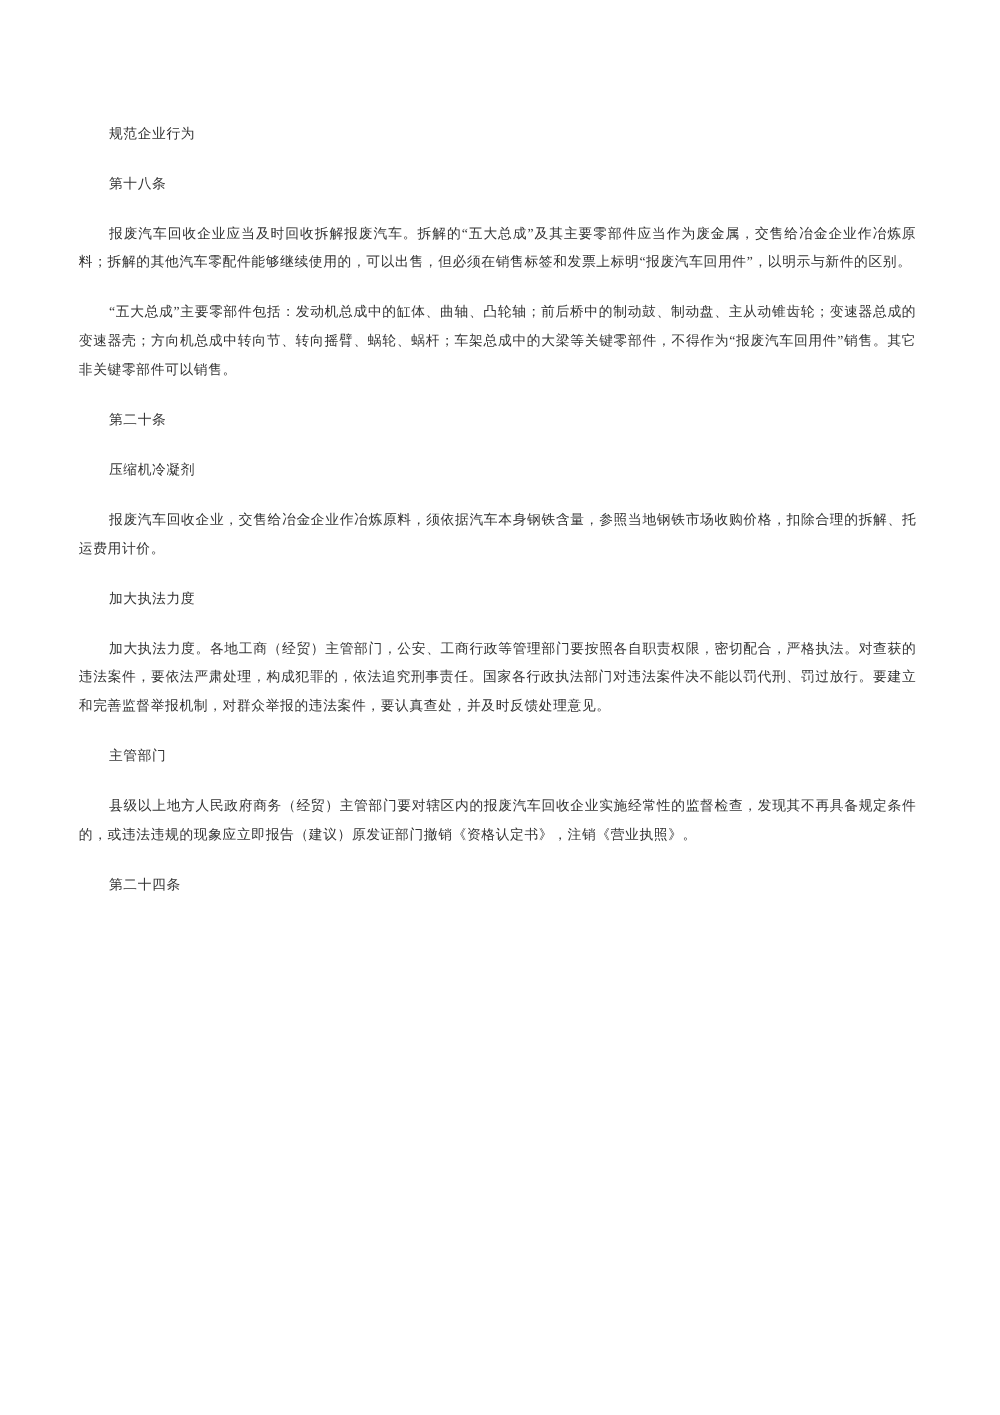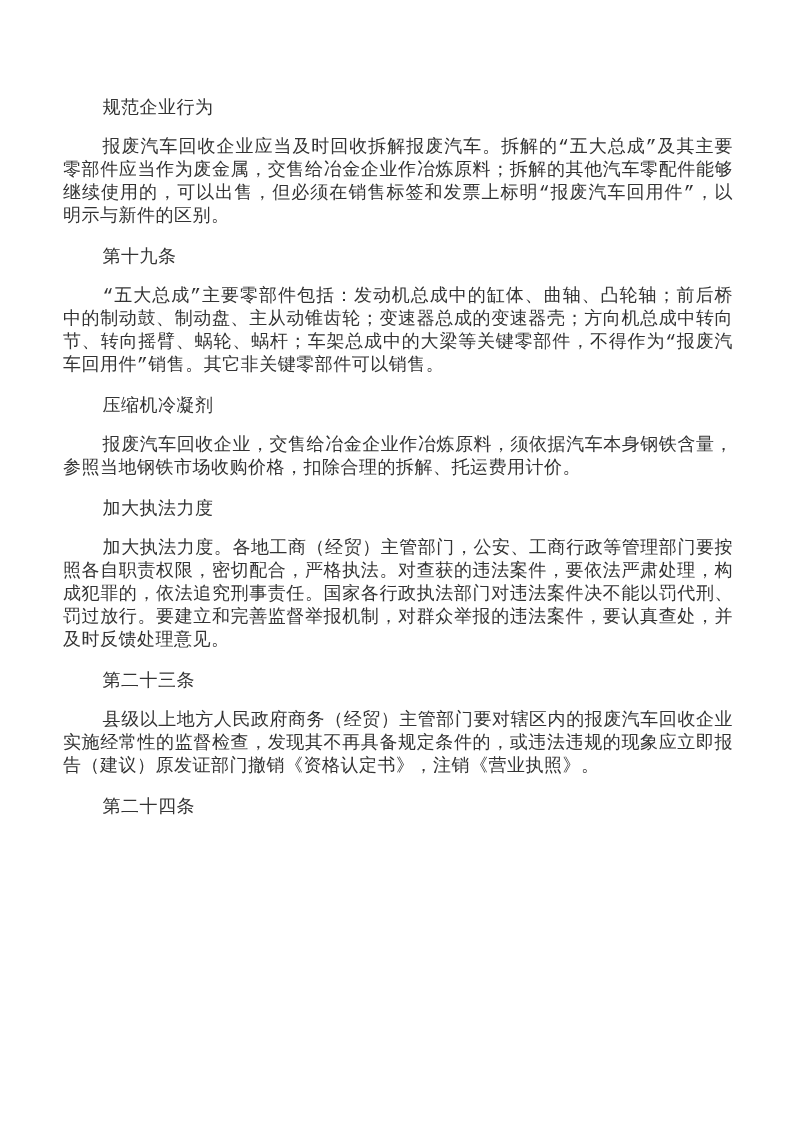--- a/index.html
+++ b/index.html
@@ -12,45 +12,45 @@
     height: 1132px;
     overflow: hidden;
     font-family: "Liberation Serif", "DejaVu Serif", serif;
   }
   .page {
     box-sizing: border-box;
     width: 796px;
     height: 1132px;
     padding: 96px 63px 0 63px;
     color: #333333;
-    font-size: 18px;
+    font-size: 11px;
     line-height: 23px;
   }
   .block {
     margin: 0 0 17px 0;
     text-indent: 2.2em;
     letter-spacing: 0.5px;
   }
   .heading {
     text-align: left;
     white-space: nowrap;
   }
   .para {
     text-align: justify;
-    font-family: Liberation Mono, monospace;
   }
 </style>
 </head>
 <body>
 
 <div class="page">
   <p class="block heading">规范企业行为</p>
+  <p class="block heading">第十八条</p>
   <p class="block para">报废汽车回收企业应当及时回收拆解报废汽车。拆解的“五大总成”及其主要零部件应当作为废金属，交售给冶金企业作冶炼原料；拆解的其他汽车零配件能够继续使用的，可以出售，但必须在销售标签和发票上标明“报废汽车回用件”，以明示与新件的区别。</p>
-  <p class="block heading">第十九条</p>
   <p class="block para">“五大总成”主要零部件包括：发动机总成中的缸体、曲轴、凸轮轴；前后桥中的制动鼓、制动盘、主从动锥齿轮；变速器总成的变速器壳；方向机总成中转向节、转向摇臂、蜗轮、蜗杆；车架总成中的大梁等关键零部件，不得作为“报废汽车回用件”销售。其它非关键零部件可以销售。</p>
+  <p class="block heading">第二十条</p>
   <p class="block heading">压缩机冷凝剂</p>
   <p class="block para">报废汽车回收企业，交售给冶金企业作冶炼原料，须依据汽车本身钢铁含量，参照当地钢铁市场收购价格，扣除合理的拆解、托运费用计价。</p>
   <p class="block heading">加大执法力度</p>
   <p class="block para">加大执法力度。各地工商（经贸）主管部门，公安、工商行政等管理部门要按照各自职责权限，密切配合，严格执法。对查获的违法案件，要依法严肃处理，构成犯罪的，依法追究刑事责任。国家各行政执法部门对违法案件决不能以罚代刑、罚过放行。要建立和完善监督举报机制，对群众举报的违法案件，要认真查处，并及时反馈处理意见。</p>
-  <p class="block heading">第二十三条</p>
+  <p class="block heading">主管部门</p>
   <p class="block para">县级以上地方人民政府商务（经贸）主管部门要对辖区内的报废汽车回收企业实施经常性的监督检查，发现其不再具备规定条件的，或违法违规的现象应立即报告（建议）原发证部门撤销《资格认定书》，注销《营业执照》。</p>
   <p class="block heading">第二十四条</p>
 </div>
 
 </body></html>

